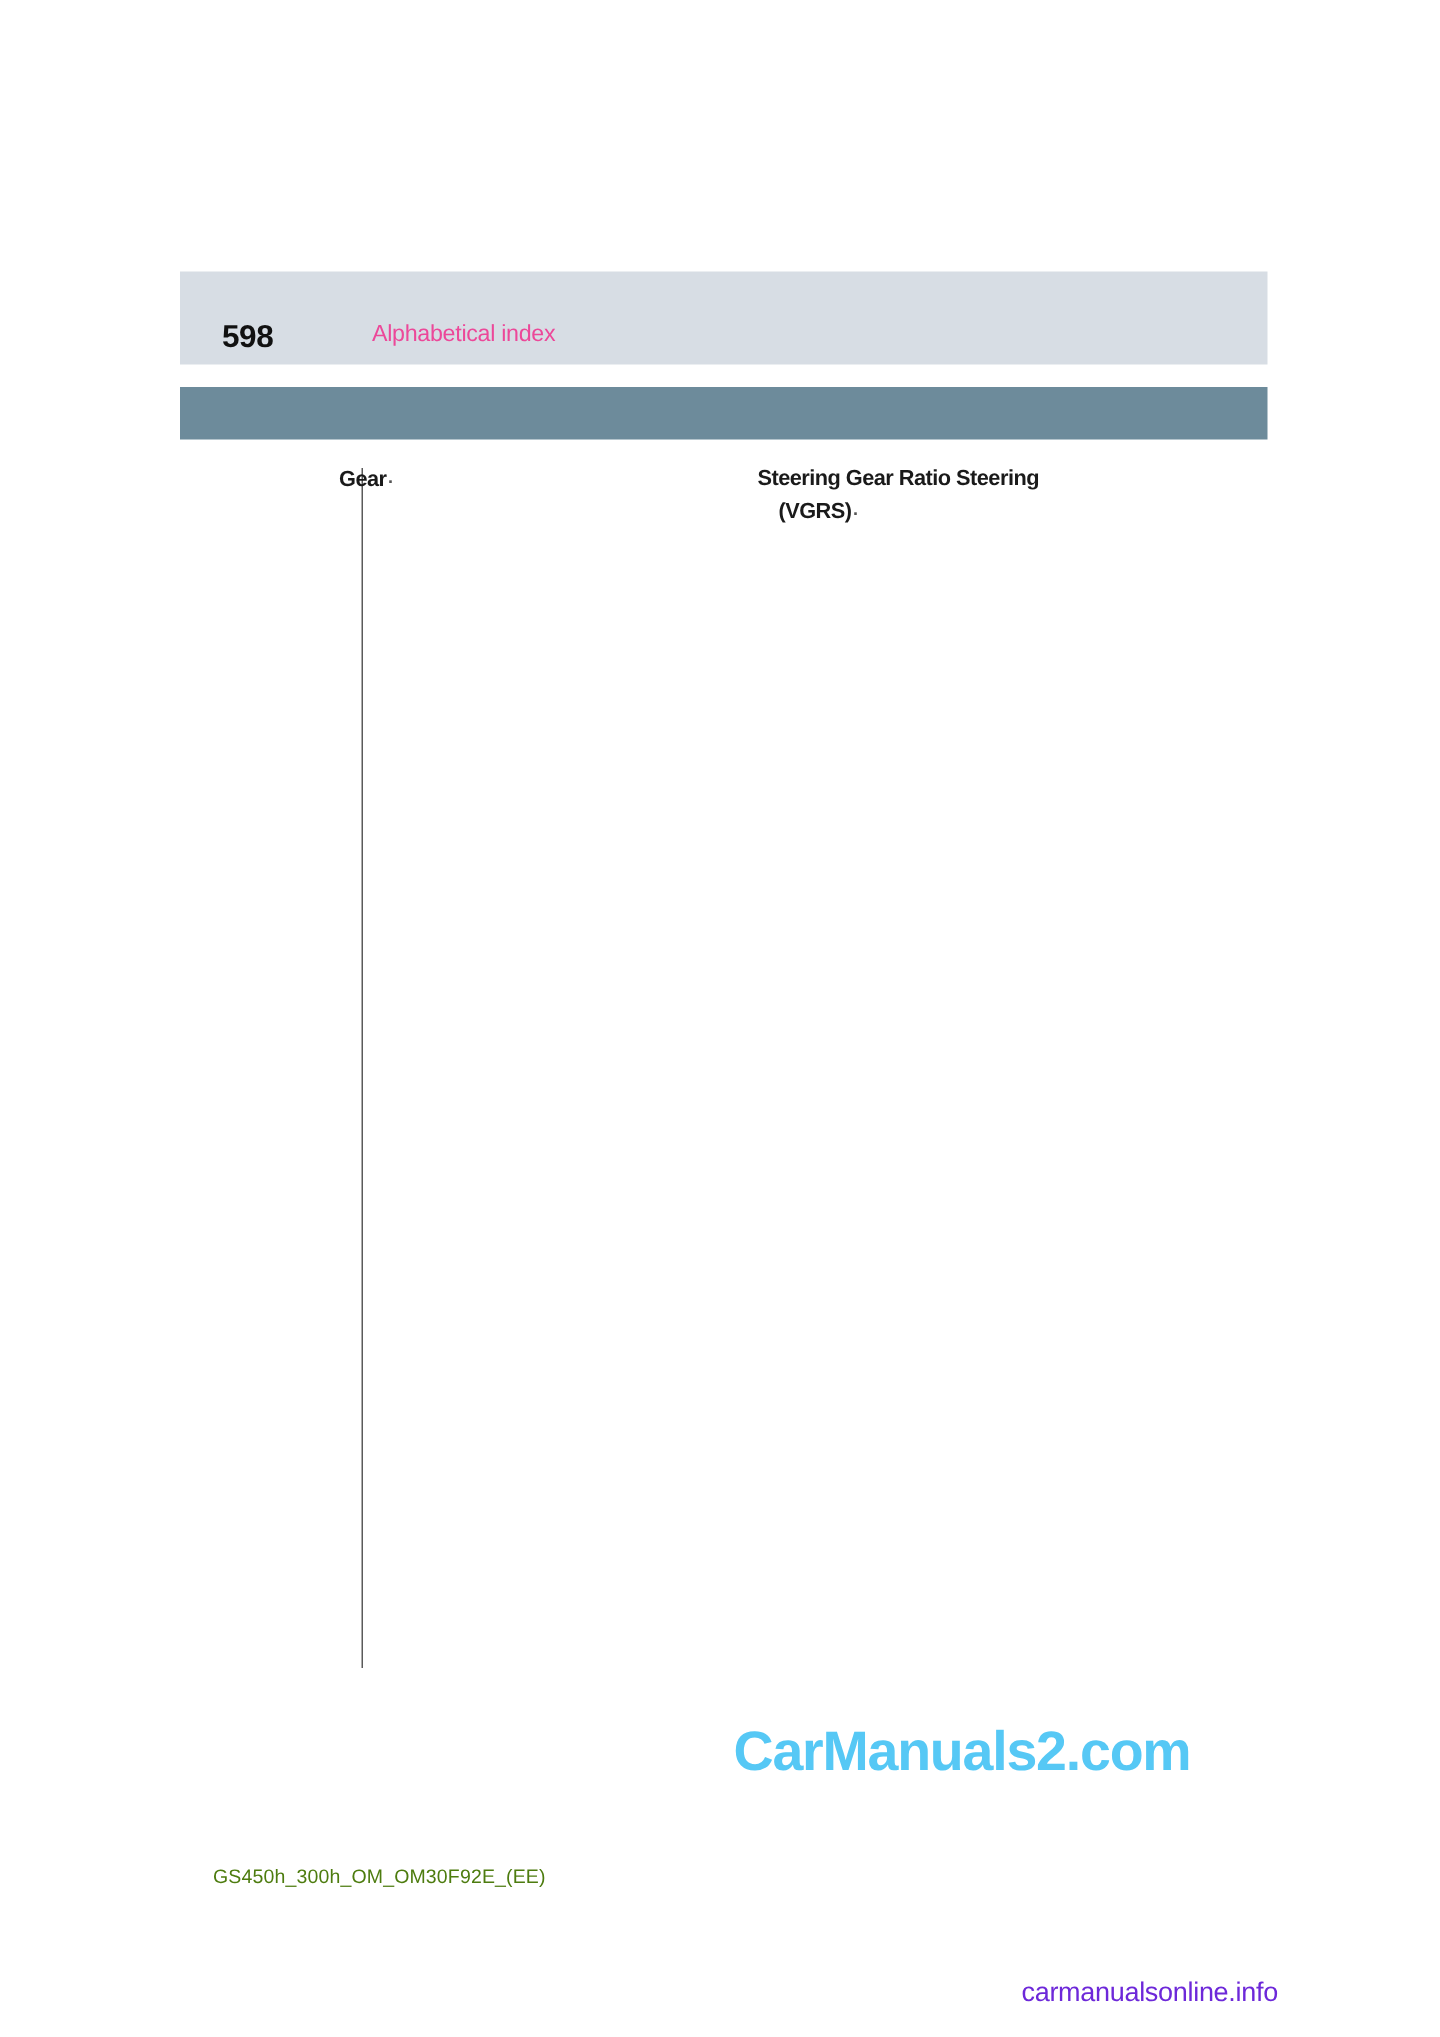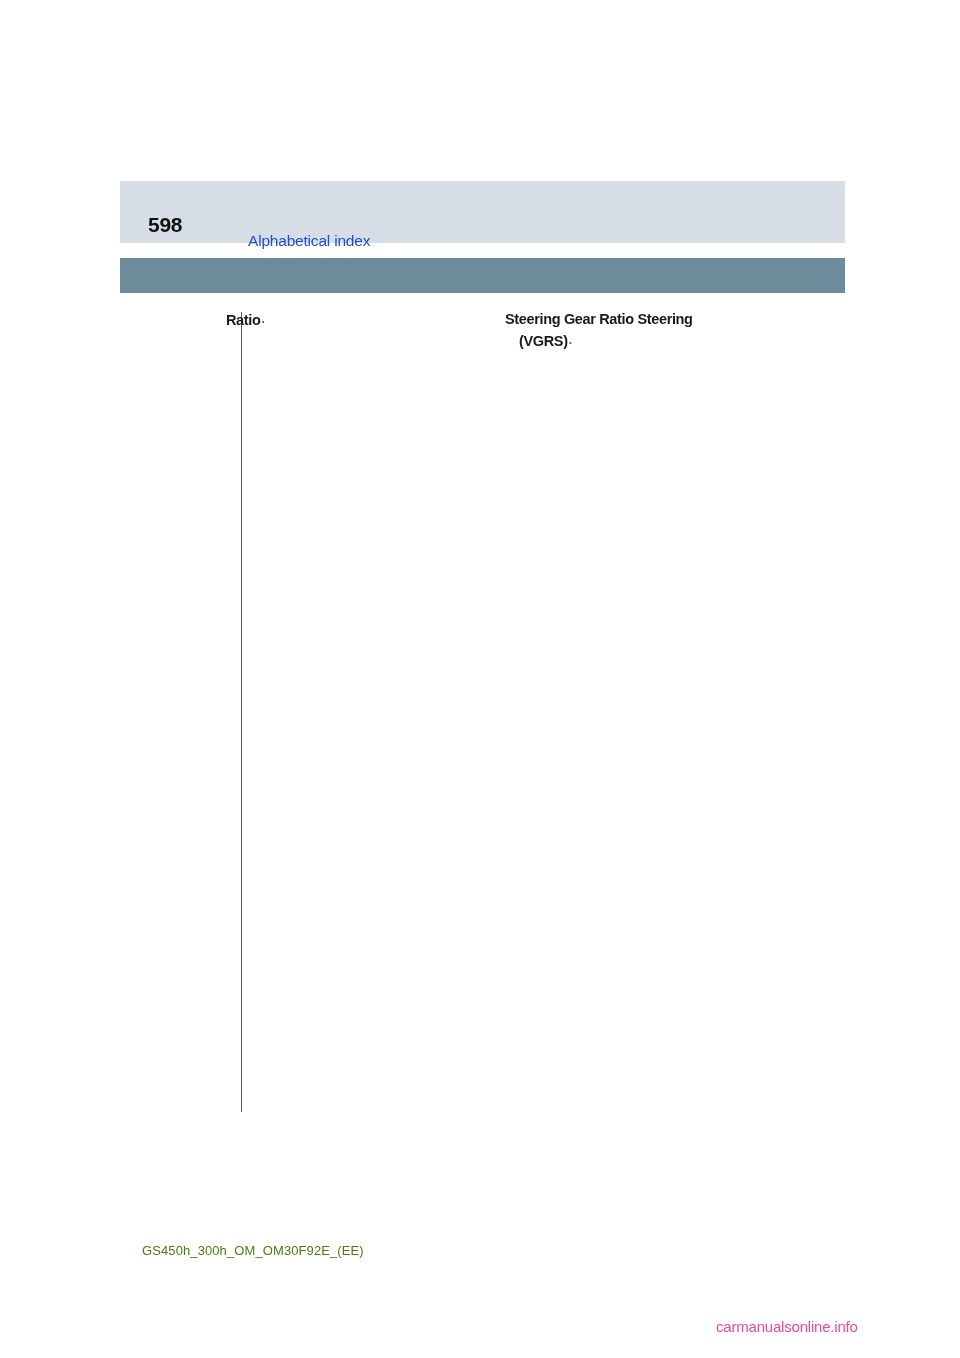--- a/index.html
+++ b/index.html
@@ -30,23 +30,23 @@
     left: 148px;
     top: 213px;
     font-size: 21px;
     font-weight: bold;
     color: #111111;
     letter-spacing: -0.3px;
   }
   .header-title {
     position: absolute;
     left: 248px;
-    top: 232px;
+    top: 214px;
     font-size: 15.5px;
-    color: #1d4ed8;
+    color: #ec4899;
     letter-spacing: -0.2px;
   }
   .rule-band {
     position: absolute;
     left: 120px;
     top: 258px;
     width: 725px;
     height: 35px;
     background: #6d8b9b;
   }
@@ -128,44 +128,44 @@
   .doc-code {
     position: absolute;
     left: 142px;
     top: 1243px;
     font-size: 13px;
     color: #4d7c0f;
     letter-spacing: 0.1px;
   }
   .site-footer {
     position: absolute;
-    left: 716px;
+    left: 681px;
     top: 1318px;
-    font-size: 15px;
-    color: #ec4899;
+    font-size: 18px;
+    color: #6d28d9;
     letter-spacing: -0.2px;
   }
 </style>
 </head>
 <body>
 
 <div class="page">
 
   <div class="header-band"></div>
   <div class="header-pageno">598</div>
   <div class="header-title">Alphabetical index</div>
   <div class="rule-band"></div>
 
   <div class="col-rule col-rule-left"></div>
   <div class="col-rule col-rule-right"></div>
 
   <div class="col col-left">
     <div>
         <div class="entry lvl1">
-          <span class="label">Ratio</span>
+          <span class="label">Gear</span>
           <span class="dots">..........................................................................................</span>
           <span class="page">146</span>
         </div>
       </div>
 
   </div>
 
   <div class="col col-right">
     <div>
         <div class="entry lvl1 noleader">
@@ -173,16 +173,17 @@
         </div>
         <div class="entry lvl1 lvl1-cont">
           <span class="label">(VGRS)</span>
           <span class="dots">..........................................................................................</span>
           <span class="page">324</span>
         </div>
       </div>
 
   </div>
 
+  <div class="watermark">CarManuals2.com</div>
   <div class="doc-code">GS450h_300h_OM_OM30F92E_(EE)</div>
   <div class="site-footer">carmanualsonline.info</div>
 
 </div>
 
 </body></html>

